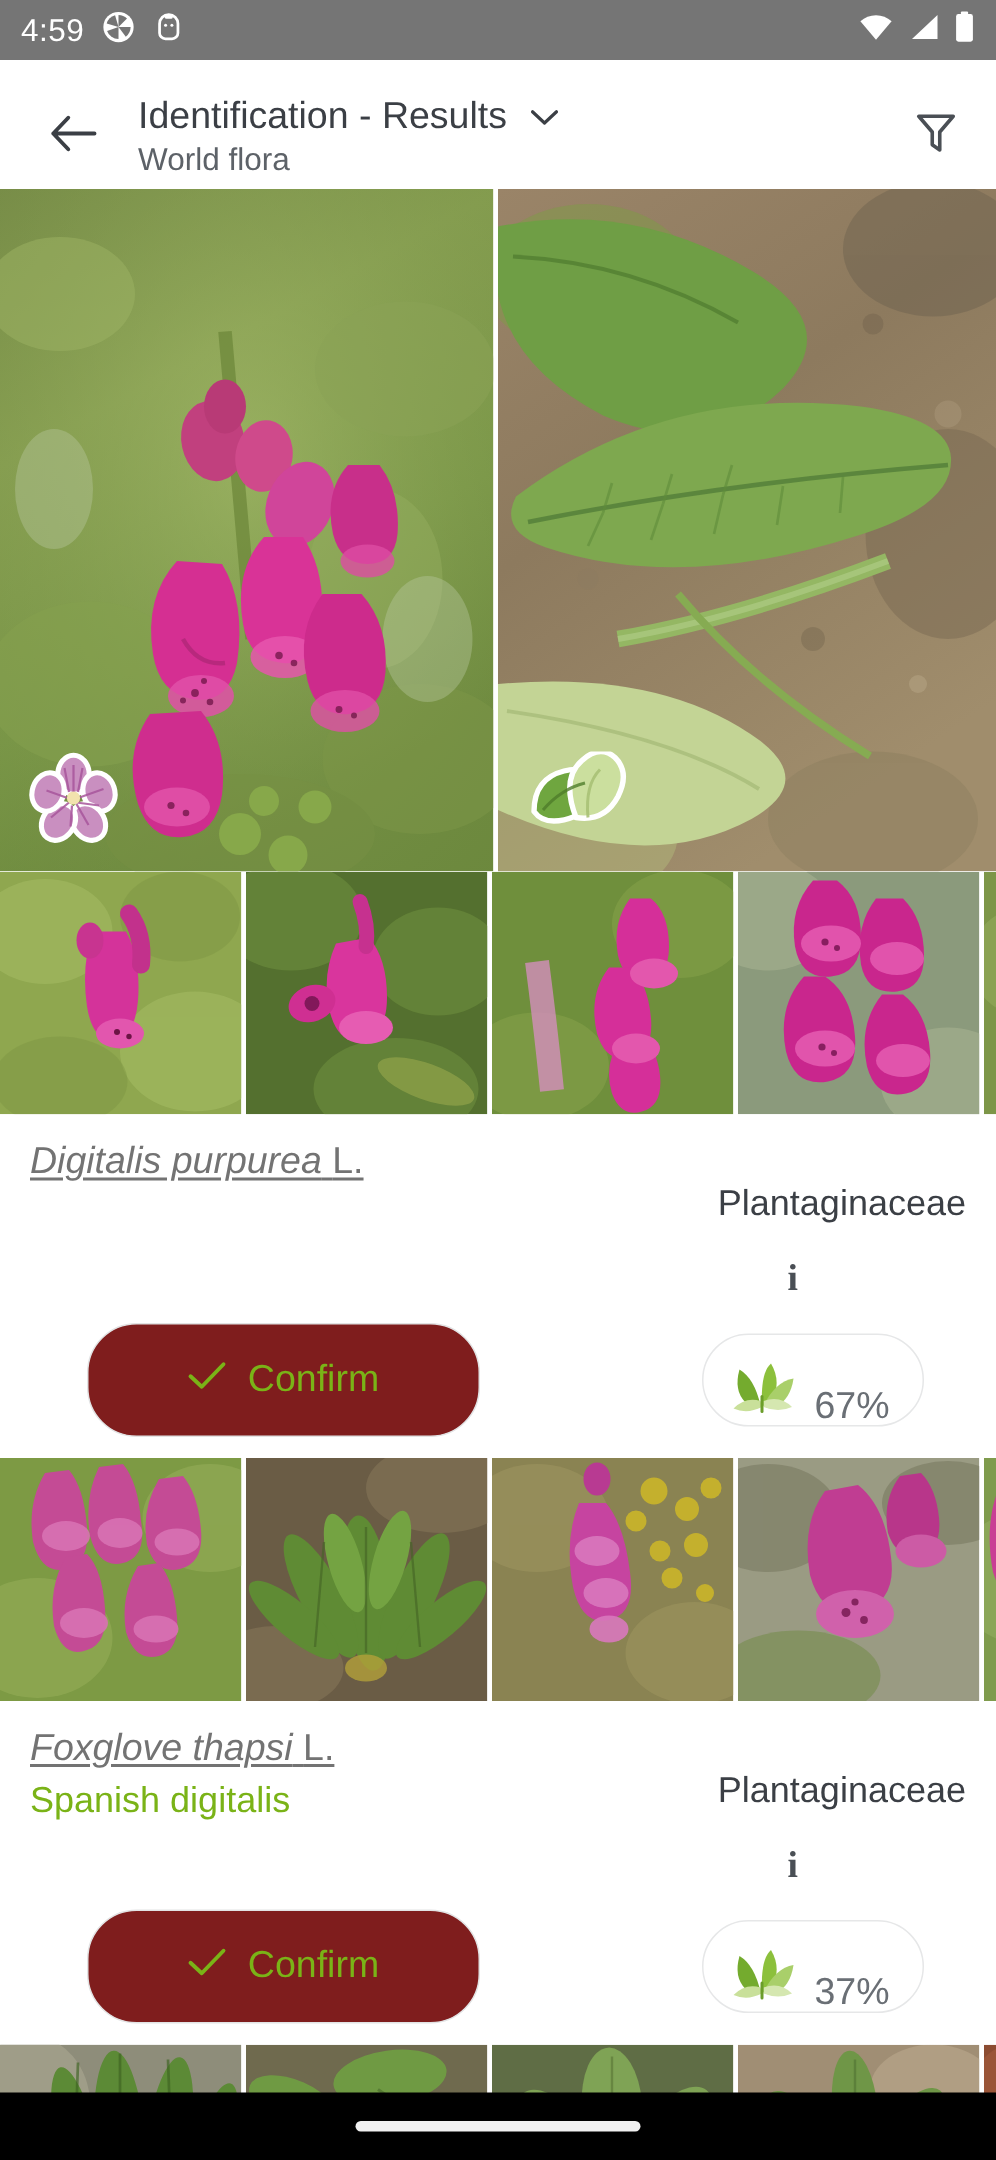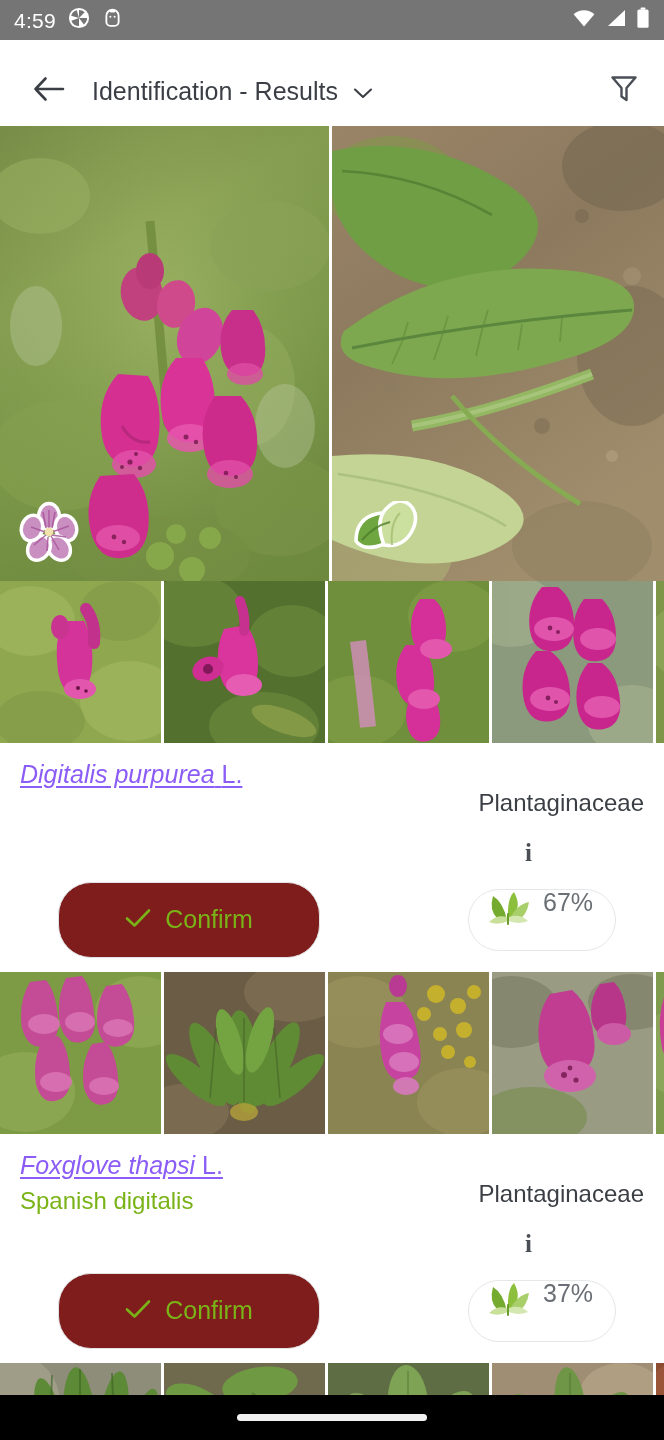--- a/index.html
+++ b/index.html
@@ -48,21 +48,21 @@
   .strip { display:flex; gap:3px; overflow:hidden; height:162px; background:#fff; }
   .strip.short { height:132px; }
   .thumb { position:relative; overflow:hidden; flex:0 0 auto; width:161px; }
   .thumb .ph { position:absolute; inset:0; }
 
   
   .species { padding:16px 20px 14px 20px; background:#fff; }
   .sp-head { display:flex; align-items:flex-start; }
   .sp-names { flex:0 0 auto; }
   .sci {
-    font-size:25px; color:#8b5cf6; font-style:italic;
+    font-size:25px; color:#737373; font-style:italic;
     text-decoration:underline; text-underline-offset:3px;
     white-space:nowrap; line-height:1.2;text-align:center;
   }
   .sci .auth { font-style:normal; }
   .common { font-size:24px; color:#7ab317; margin-top:7px; line-height:1.2; white-space:nowrap; }
   .sp-right { margin-left:auto; display:flex; align-items:flex-start;flex-direction:column; }
   .family { font-size:24px; color:#3b3f45; line-height:1.2; margin-top:30px; white-space:nowrap; }
   .info-ico {
     margin-left:40px; margin-top:22px; width:20px; height:26px;
     display:flex; align-items:center; justify-content:center;
@@ -72,21 +72,21 @@
   .sp-actions { display:flex; align-items:center; margin-top:16px; }
   .confirm-btn {
     width:262px; height:76px; border:1.5px solid #e2e3e4; border-radius:33px;
     background:#7f1d1d; display:flex; align-items:center; justify-content:center;
     gap:14px; margin-left:38px;
   }
   .confirm-label { font-size:25px; color:#7ab317; line-height:1; }
   .score-pill {
     margin-left:auto; margin-right:28px;
     height:62px; min-width:148px; border:1.5px solid #e6e7e8; border-radius:31px;
-    background:#fff; display:flex; align-items:flex-start; gap:12px;
+    background:#fff; display:flex; align-items:flex-end; gap:12px;
     padding:0 20px 0 16px;
   }
   .score-val { font-size:25px; color:#6a6f75; line-height:1; }
 
   
   .navbar {
     position:absolute; left:0; bottom:0; width:664px; height:45px; background:#000;
     display:flex; align-items:center; justify-content:center;
   }
   .nav-pill { width:190px; height:7px; border-radius:4px; background:#f1f1f1; }
@@ -147,20 +147,21 @@
     </div>
     <div class="titles">
       <div class="title-row">
         <span class="title-main">Identification - Results</span>
         <span class="chev">
           <svg width="22" height="14" viewBox="0 0 22 14">
             <path d="M3 3.5L11 11l8-7.5" fill="none" stroke="#3b3f45" stroke-width="2.1" stroke-linecap="round" stroke-linejoin="round"></path>
           </svg>
         </span>
       </div>
+      <span class="title-sub">World flora</span>
     </div>
     <div class="filter-btn">
       <span>
         <svg width="30" height="32" viewBox="0 0 30 32">
           <path d="M3.5 4.5h23l-9 10.5v12l-5-3.5v-8.5z" fill="none" stroke="#4a4f55" stroke-width="2.4" stroke-linejoin="round"></path>
         </svg>
       </span>
     </div>
   </div>
 

